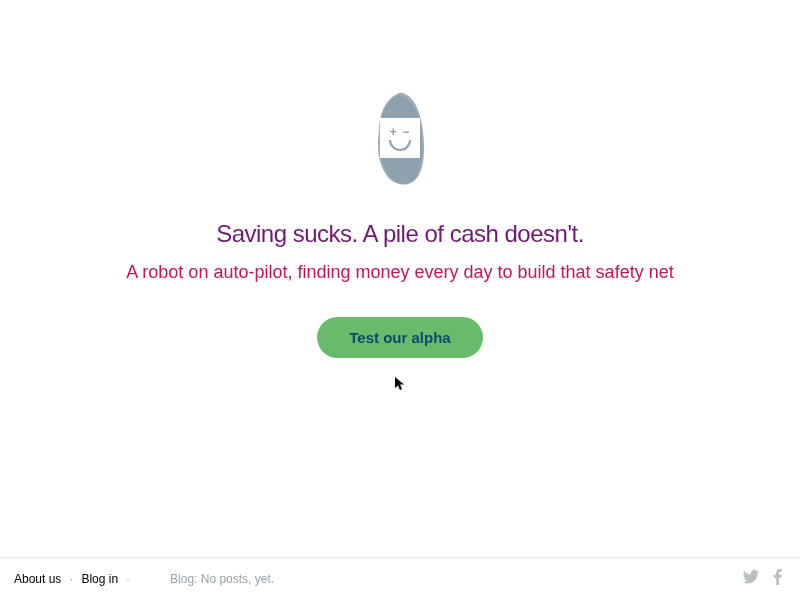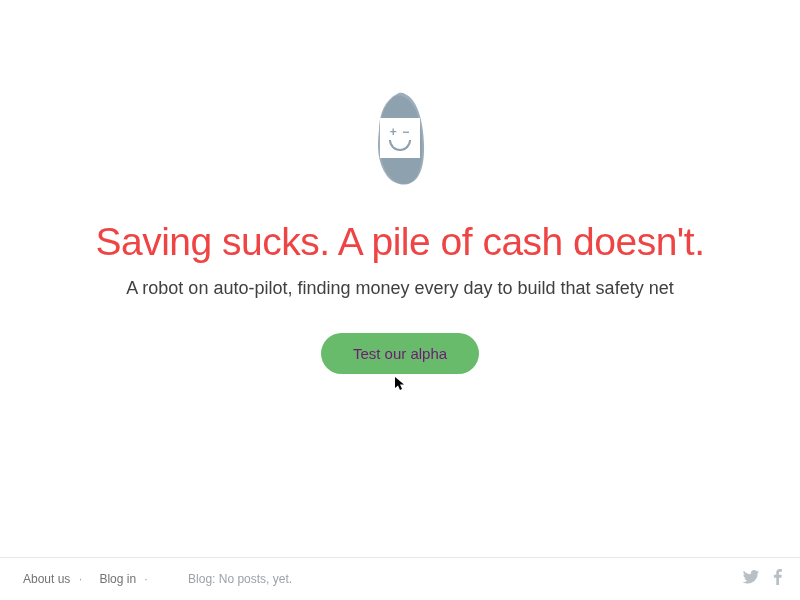--- a/index.html
+++ b/index.html
@@ -4,27 +4,27 @@
 <style>
   * { margin: 0; padding: 0; box-sizing: border-box; }
   html, body { width: 800px; height: 600px; overflow: hidden; font-family: -apple-system, BlinkMacSystemFont, "Segoe UI", Helvetica, Arial, sans-serif; background: #fff; }
   .page { width: 800px; height: 600px; position: relative; }
   .hero { position: absolute; top: 0; left: 0; right: 0; display: flex; flex-direction: column; align-items: center; padding-top: 90px; }
   .logo-wrap { width: 70px; height: 100px; position: relative; margin-bottom: 30px; }
   .logo-smudge { position: absolute; inset: 0; }
   .logo-square { position: absolute; top: 28px; left: 15px; width: 40px; height: 40px; background: #fff; display:flex; flex-direction:column; align-items:center; justify-content:center; }
   .logo-pm { color:#8ca0ae; font-size:12px; font-weight:600; letter-spacing:1px; line-height:12px; }
   .logo-smile2 { width: 22px; height: 11px; border-bottom: 2.5px solid #8ca0ae; border-left: 2.5px solid #8ca0ae; border-right: 2.5px solid #8ca0ae; border-radius: 0 0 14px 14px; margin-top:2px; }
-  .headline { font-size: 39px; font-weight: 300; color: #ef4444; letter-spacing: -0.5px; text-align:center; }
-  .subhead { margin-top: 14px; font-size: 18px; font-weight: 300; color: #404040; text-align:center; }
-  .cta { margin-top: 34px; background: #67bb6a; color: #701a75; border: none; border-radius: 30px; padding: 12px 32px; font-size: 15px; font-weight: 400; cursor: pointer; }
+  .headline { font-size: 24px; font-weight: 300; color: #701a75; letter-spacing: -0.5px; text-align:center; }
+  .subhead { margin-top: 14px; font-size: 18px; font-weight: 300; color: #be185d; text-align:center; }
+  .cta { margin-top: 34px; background: #67bb6a; color: #0c4a6e; border: none; border-radius: 30px; padding: 12px 32px; font-size: 15px; font-weight: 700; cursor: pointer; }
   .cursor { position:absolute; top:377px; left:395px; font-size:12px; color:#000; }
   .footer { position:absolute; bottom:0; left:0; right:0; border-top:1px solid #e7e7e7; padding: 10px 14px; display:flex; align-items:center; justify-content:space-between; }
   .footer-left { display:flex; align-items:center; gap:8px; font-size:12px; }
-  .footer-link { color:#737373; text-decoration:none; cursor:pointer;margin-left:9px; }
+  .footer-link { color:#000000; text-decoration:none; cursor:pointer; }
   .footer-sep { color:#9aa3a9; }
   .footer-text { color:#9aa3a9;margin-left:32px; }
   .footer-right { display:flex; align-items:center; gap:10px; color:#b9c0c5; }
   .social-icon { cursor:pointer; }
 </style>
 </head>
 <body>
 
 <div class="page">
 

